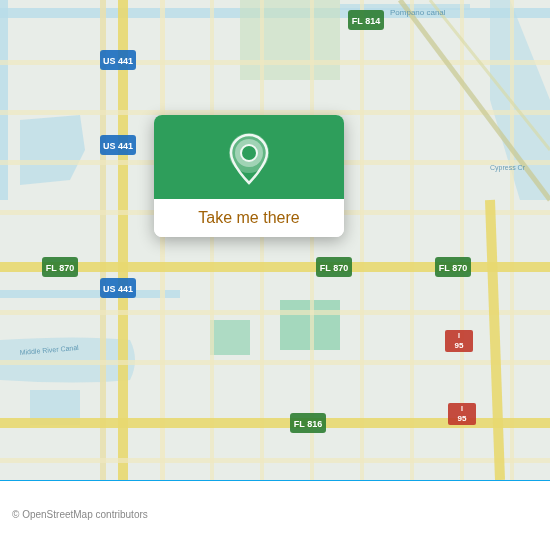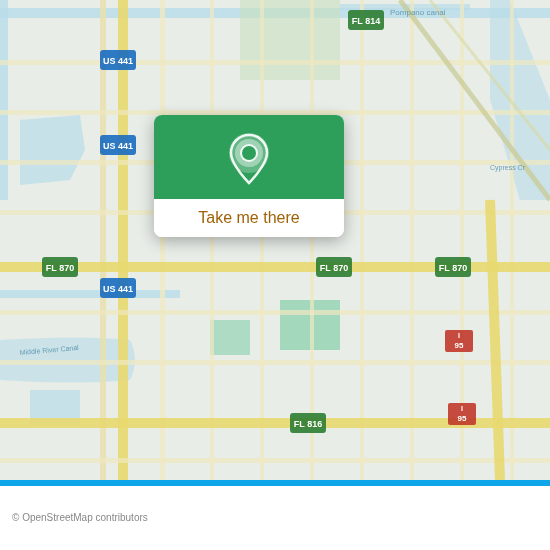--- a/index.html
+++ b/index.html
@@ -72,21 +72,21 @@
       font-size: 16px;
       color: #a16207;
       font-weight: 500;
     }
 
     
     .bottom-bar {
       width: 550px;
       height: 70px;
       background: white;
-      border-top: 6px solid #0ea5e9;
+      border-top: 1px solid #0ea5e9;
       display: flex;
       flex-direction: column;
       justify-content: center;
       padding: 5px 12px;
       position: relative;
     }
 
     .attribution {
       font-size: 10px;
       color: #888;

